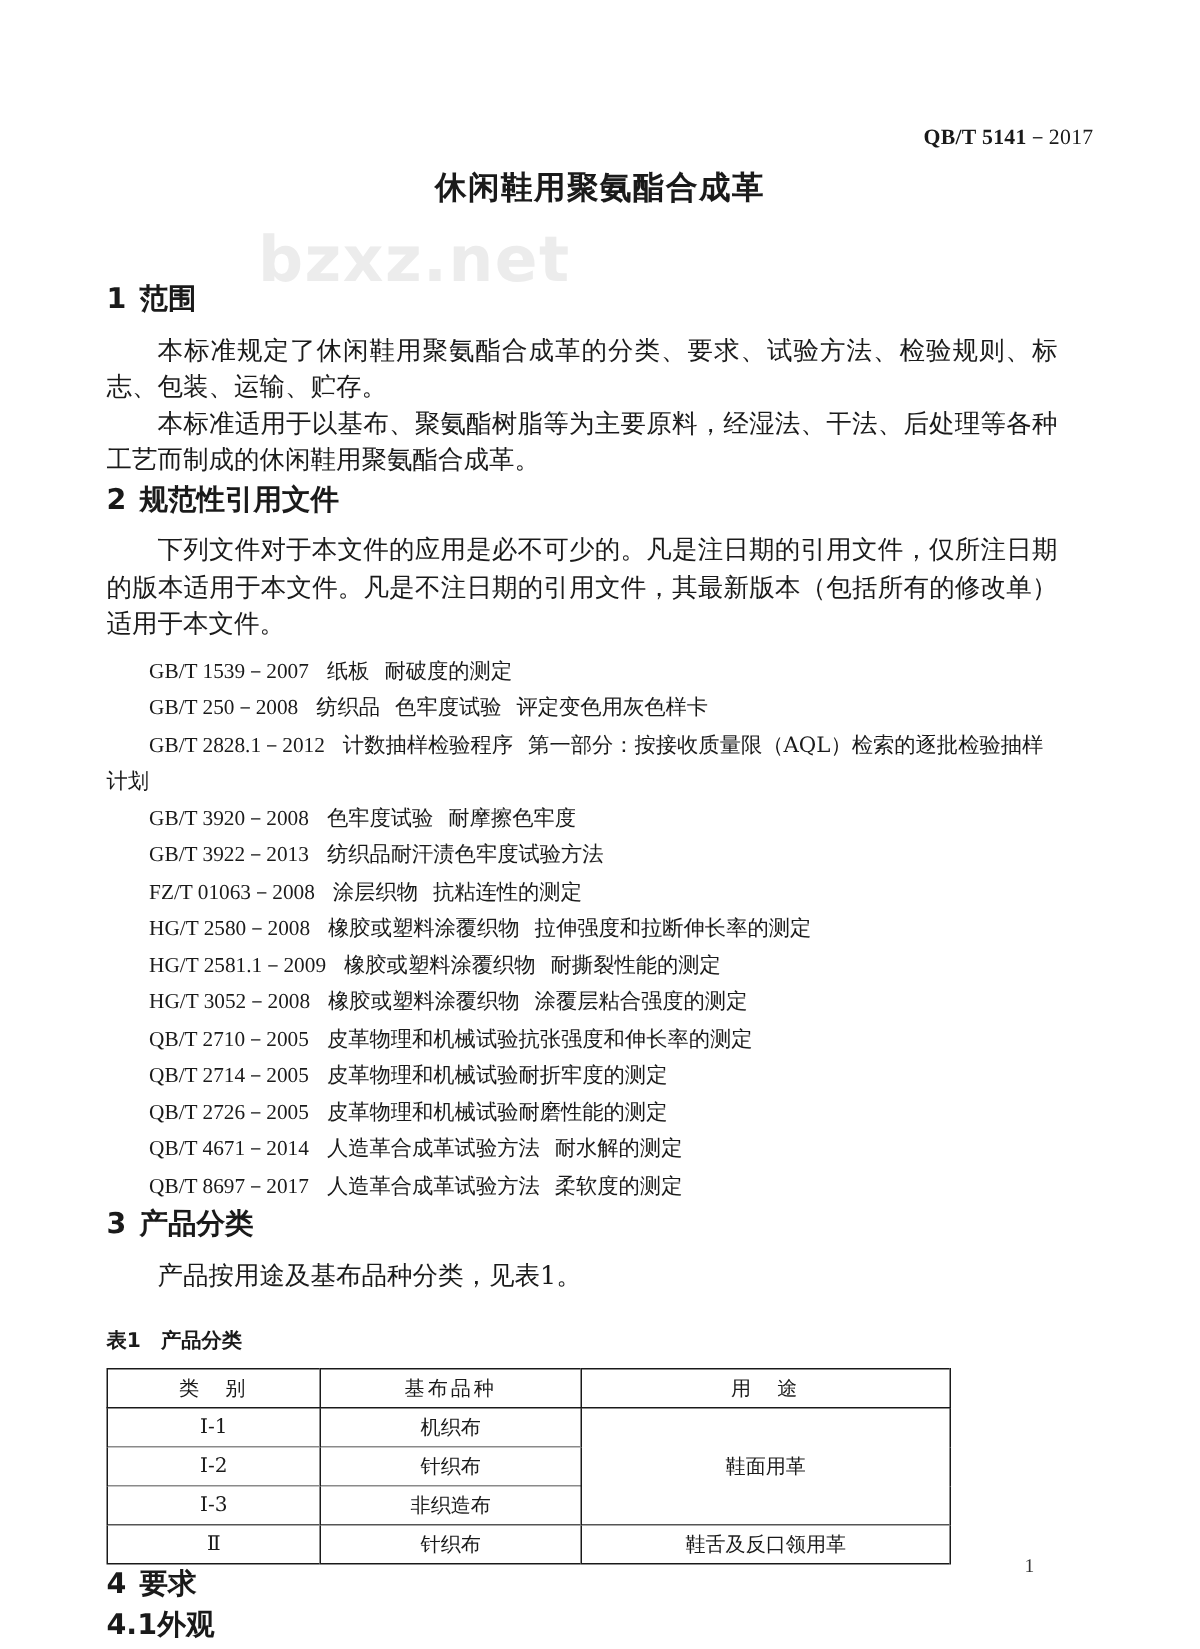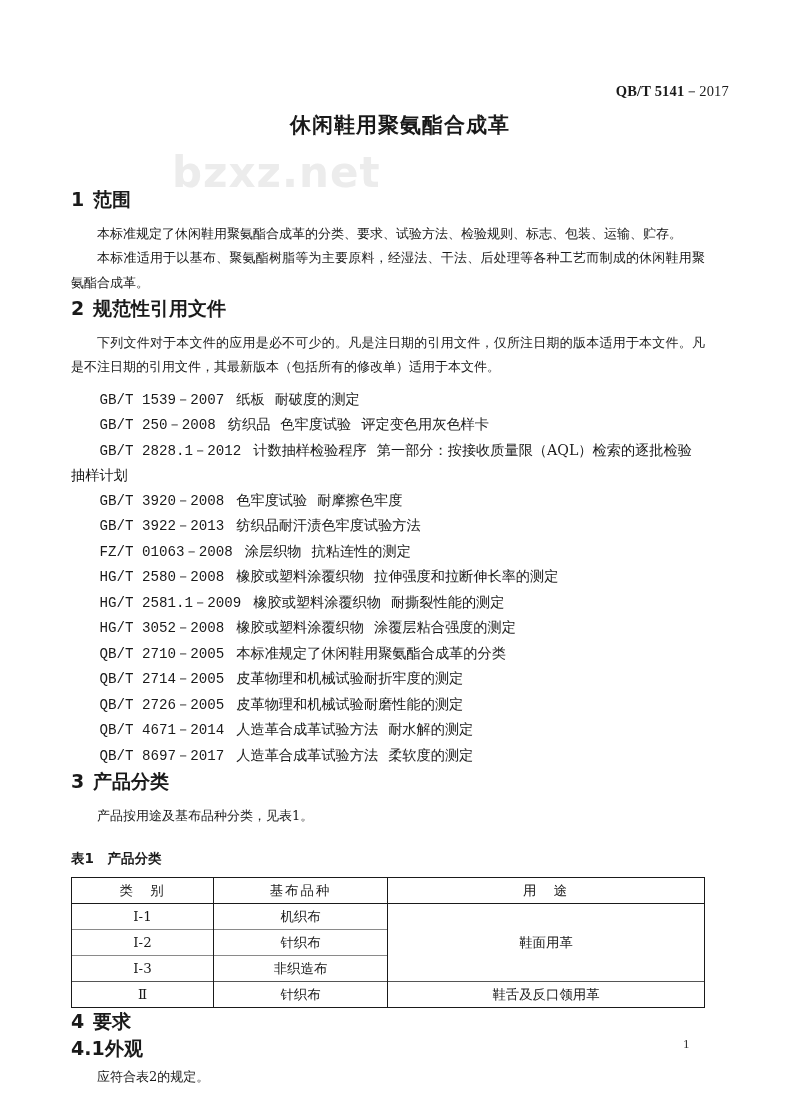--- a/index.html
+++ b/index.html
@@ -73,55 +73,55 @@
     line-height: 1.4;
   }
   h2.sec .num {
     display: inline-block;
     min-width: 22px;
   }
   .sec-gap-top { margin-top: 20px; }
   .sec-gap-top-sm { margin-top: 16px; }
   p.para {
     margin: 0;
-    font-size: 13px;
+    font-size: 17px;
     line-height: 24.5px;
     text-align: justify;
     text-justify: inter-ideograph;
     text-indent: 2em;
   }
   p.para.first { margin-top: 9px; }
   .ref-list {
     margin: 7px 0 0 0;
     padding: 0;
     list-style: none;
   }
   .ref-list li {
     font-size: 14.2px;
     line-height: 24.5px;
     text-indent: 2em;
     padding: 0;
     margin: 0;
   }
   .ref-list li .rcode {
-    font-family: Liberation Mono, monospace;
+    font-family: Liberation Serif, serif;
     margin-top: 36px;
   }
   .ref-list li .rsp  { display: inline-block; width: 12px; }
   .ref-list li .rsp2 { display: inline-block; width: 10px; }
   .table-caption {
     text-align: left;
     font-family: "DejaVu Sans", "Liberation Sans", sans-serif;
     font-weight: bold;
     font-size: 13.5px;
     margin: 22px 0 9px 0;
   }
   table.cls {
     border-collapse: collapse;
-    width: 634px;
+    width: 563px;
     table-layout: fixed;
     border-top: 1.6px solid #1a1a1a;
     border-bottom: 1.6px solid #1a1a1a;
     border-left: 1.6px solid #1a1a1a;
     border-right: 1.6px solid #1a1a1a;
     padding-left: 22px;
   }
   table.cls th, table.cls td {
     font-size: 13.4px;
     font-weight: normal;
@@ -185,21 +185,21 @@
       <ul class="ref-list">
         <li><span class="rcode">GB/T 1539－2007</span><span class="rsp"></span><span>纸板</span><span class="rsp2"></span><span>耐破度的测定</span></li>
         <li><span class="rcode">GB/T 250－2008</span><span class="rsp"></span><span>纺织品</span><span class="rsp2"></span><span>色牢度试验</span><span class="rsp2"></span><span>评定变色用灰色样卡</span></li>
         <li><span class="rcode">GB/T 2828.1－2012</span><span class="rsp"></span><span>计数抽样检验程序</span><span class="rsp2"></span><span>第一部分：按接收质量限（AQL）检索的逐批检验抽样计划</span></li>
         <li><span class="rcode">GB/T 3920－2008</span><span class="rsp"></span><span>色牢度试验</span><span class="rsp2"></span><span>耐摩擦色牢度</span></li>
         <li><span class="rcode">GB/T 3922－2013</span><span class="rsp"></span><span>纺织品耐汗渍色牢度试验方法</span></li>
         <li><span class="rcode">FZ/T 01063－2008</span><span class="rsp"></span><span>涂层织物</span><span class="rsp2"></span><span>抗粘连性的测定</span></li>
         <li><span class="rcode">HG/T 2580－2008</span><span class="rsp"></span><span>橡胶或塑料涂覆织物</span><span class="rsp2"></span><span>拉伸强度和拉断伸长率的测定</span></li>
         <li><span class="rcode">HG/T 2581.1－2009</span><span class="rsp"></span><span>橡胶或塑料涂覆织物</span><span class="rsp2"></span><span>耐撕裂性能的测定</span></li>
         <li><span class="rcode">HG/T 3052－2008</span><span class="rsp"></span><span>橡胶或塑料涂覆织物</span><span class="rsp2"></span><span>涂覆层粘合强度的测定</span></li>
-        <li><span class="rcode">QB/T 2710－2005</span><span class="rsp"></span><span>本标准规定了休闲鞋用聚氨酯合成革的分类</span></li>
+        <li><span class="rcode">QB/T 2710－2005</span><span class="rsp"></span><span>皮革物理和机械试验抗张强度和伸长率的测定</span></li>
         <li><span class="rcode">QB/T 2714－2005</span><span class="rsp"></span><span>皮革物理和机械试验耐折牢度的测定</span></li>
         <li><span class="rcode">QB/T 2726－2005</span><span class="rsp"></span><span>皮革物理和机械试验耐磨性能的测定</span></li>
         <li><span class="rcode">QB/T 4671－2014</span><span class="rsp"></span><span>人造革合成革试验方法</span><span class="rsp2"></span><span>耐水解的测定</span></li>
         <li><span class="rcode">QB/T 8697－2017</span><span class="rsp"></span><span>人造革合成革试验方法</span><span class="rsp2"></span><span>柔软度的测定</span></li>
       </ul>
 
       <h2 class="sec sec-gap-top-sm">
         <span class="num">3</span><span>产品分类</span>
       </h2>
       <p class="para first">产品按用途及基布品种分类，见表1。</p>

